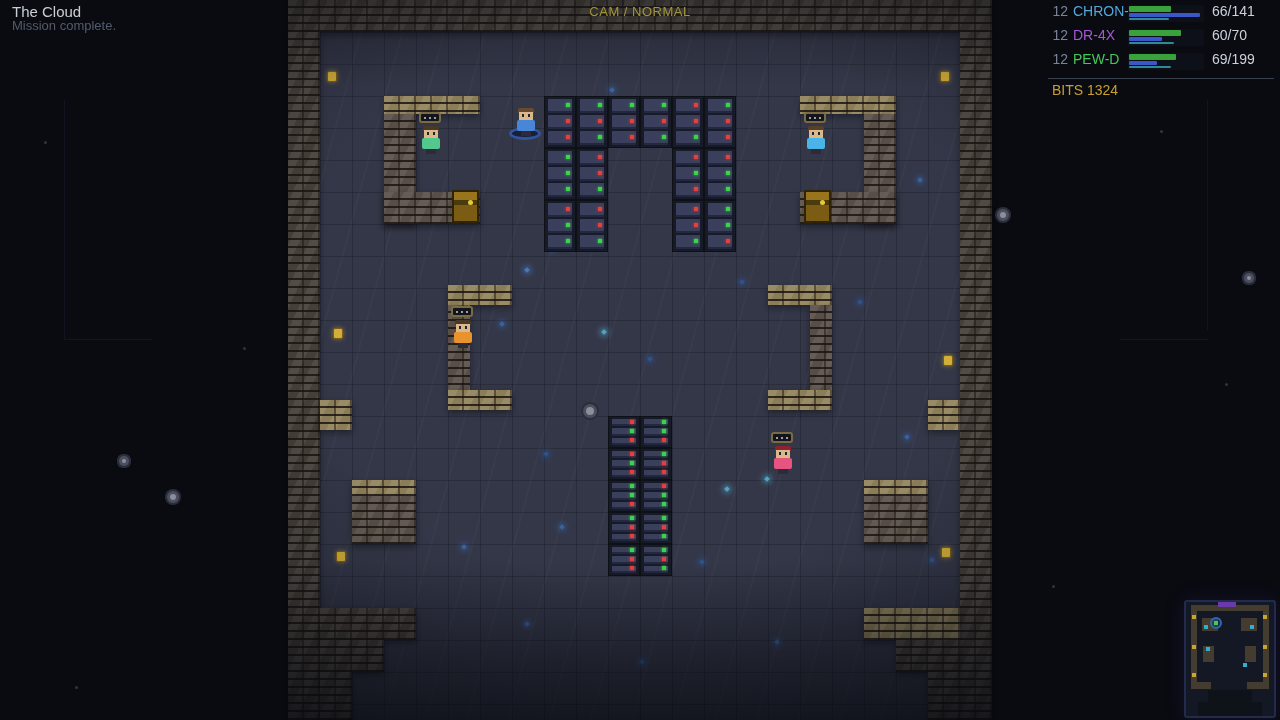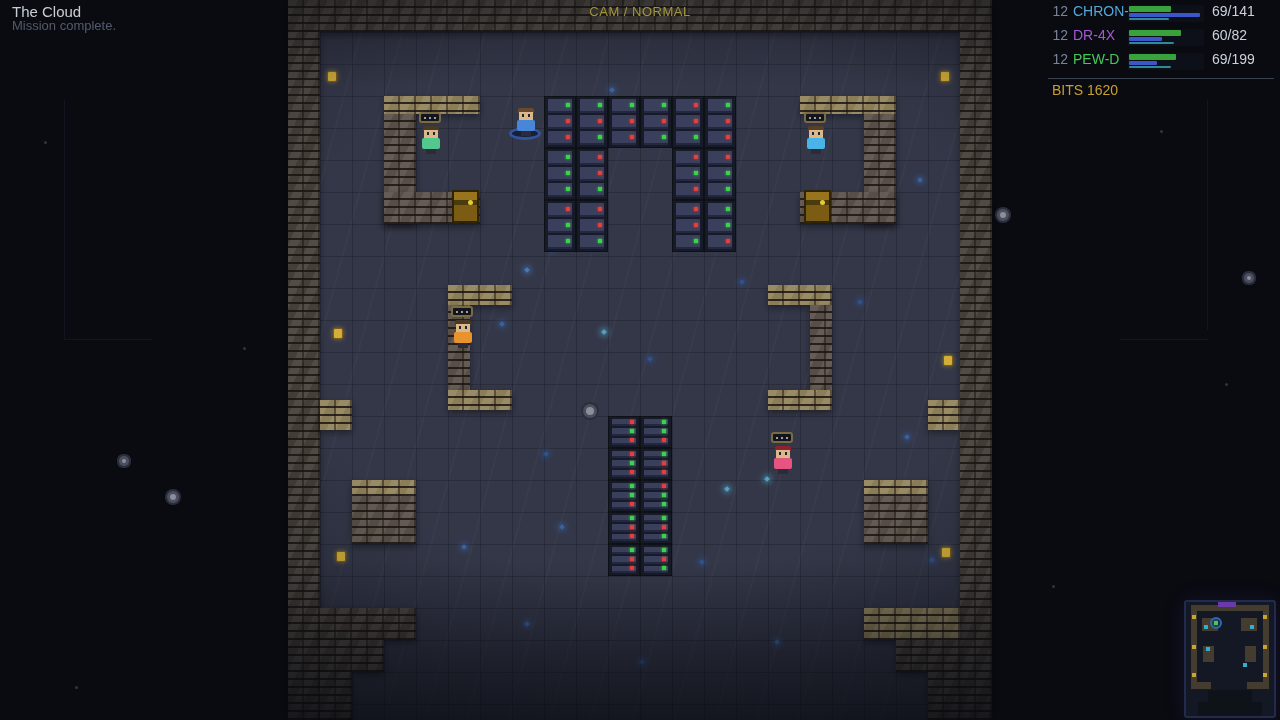--- a/index.html
+++ b/index.html
@@ -483,44 +483,44 @@
   </div>
 
 <div class="hud-row" style="top:3px">
   <span class="idx">12</span>
   <span class="nm" style="color: rgb(86, 166, 216);">CHRON-B</span>
   <span class="track">
       <div class="bar" style="width: 42px; background: rgb(58, 162, 60); top: 1px; height: 6px;"></div>
       <div class="bar" style="width: 71px; background: rgb(58, 86, 200); top: 8px; height: 4px;"></div>
       <div class="bar" style="width: 40px; background: rgb(46, 138, 150); top: 13px; height: 2px;"></div>
     </span>
-  <span class="hp">69/141</span>
+  <span class="hp">66/141</span>
 </div>
 <div class="hud-row" style="top:27px">
   <span class="idx">12</span>
   <span class="nm" style="color: rgb(163, 90, 216);">DR-4X</span>
   <span class="track">
       <div class="bar" style="width: 52px; background: rgb(58, 162, 60); top: 1px; height: 6px;"></div>
       <div class="bar" style="width: 33px; background: rgb(58, 86, 200); top: 8px; height: 4px;"></div>
       <div class="bar" style="width: 45px; background: rgb(46, 138, 150); top: 13px; height: 2px;"></div>
     </span>
-  <span class="hp">60/82</span>
+  <span class="hp">60/70</span>
 </div>
 <div class="hud-row" style="top:51px">
   <span class="idx">12</span>
   <span class="nm" style="color: rgb(70, 200, 88);">PEW-D</span>
   <span class="track">
       <div class="bar" style="width: 47px; background: rgb(58, 162, 60); top: 1px; height: 6px;"></div>
       <div class="bar" style="width: 28px; background: rgb(58, 86, 200); top: 8px; height: 4px;"></div>
       <div class="bar" style="width: 42px; background: rgb(46, 138, 150); top: 13px; height: 2px;"></div>
     </span>
   <span class="hp">69/199</span>
 </div>
 <div id="hud-divider"></div>
-<div id="bits">BITS 1620</div>
+<div id="bits">BITS 1324</div>
 
 <div id="minimap" style="left: 1184px; top: 600px; width: 88px; height: 114px;">
     <div class="mm-wall" style="left: 5px; top: 3px; width: 78px; height: 6px;"></div>
     <div class="mm-wall" style="left: 5px; top: 3px; width: 6px; height: 82px;"></div>
     <div class="mm-wall" style="left: 77px; top: 3px; width: 6px; height: 82px;"></div>
     <div class="mm-wall" style="left: 16px; top: 16px; width: 16px; height: 13px;"></div>
     <div class="mm-wall" style="left: 55px; top: 16px; width: 16px; height: 13px;"></div>
     <div class="mm-wall" style="left: 17px; top: 44px; width: 11px; height: 16px;"></div>
     <div class="mm-wall" style="left: 59px; top: 44px; width: 11px; height: 16px;"></div>
     <div class="mm-wall" style="left: 5px; top: 80px; width: 20px; height: 7px;"></div>

